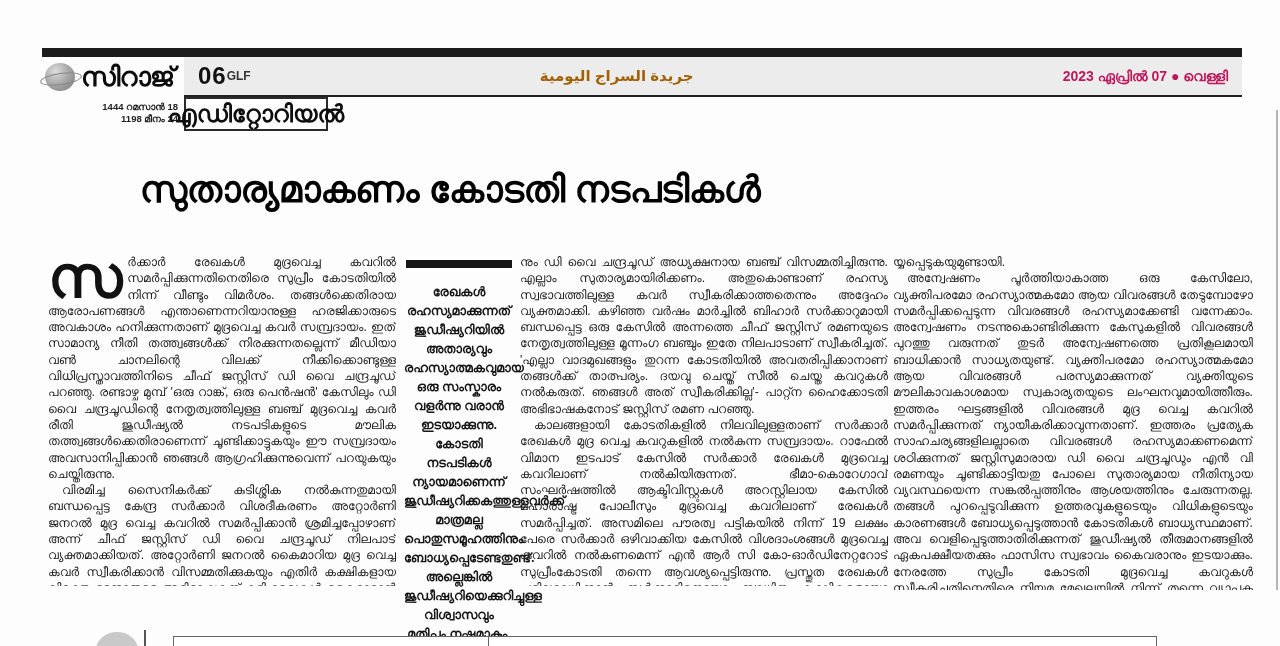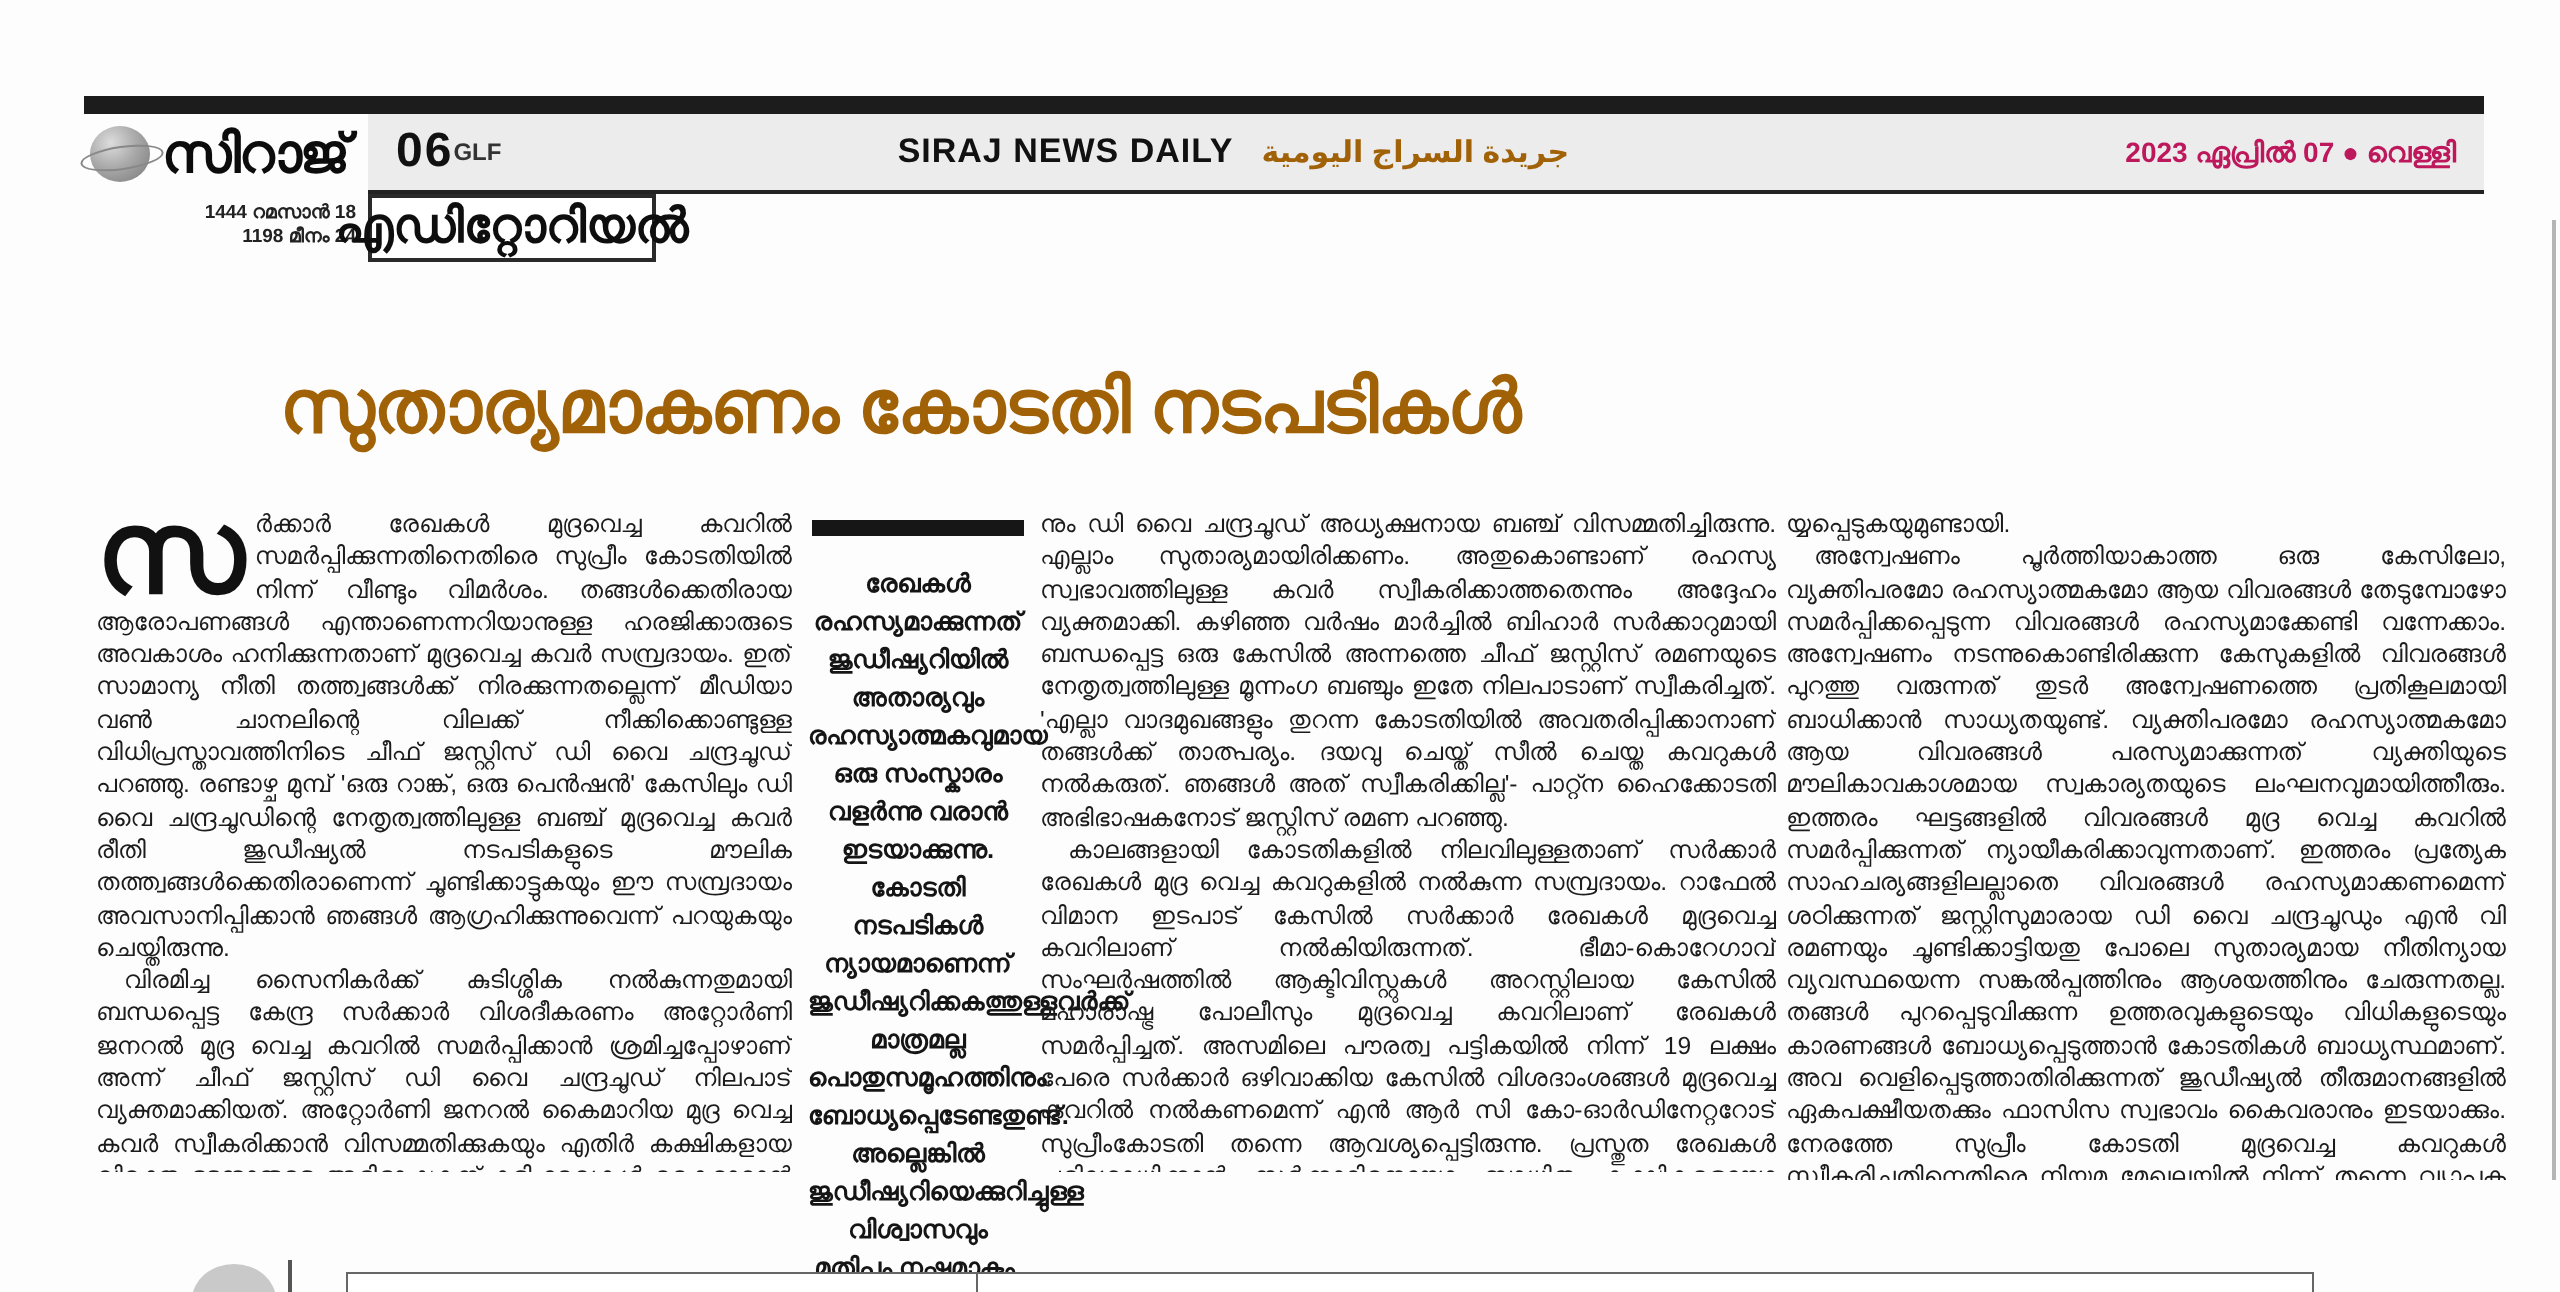--- a/index.html
+++ b/index.html
@@ -60,22 +60,22 @@
     text-align:right;font-size:9.5px;line-height:12px;color:#222;font-weight:bold;
   }
   .editorial-box{
     position:absolute;left:184px;top:97px;width:140px;height:30px;
     border:2px solid #2a2a2a;background:#fff;
     display:flex;align-items:center;justify-content:center;
   }
   .editorial-box span{font-size:24px;font-weight:bold;color:#0e0e0e;}
   
   .headline{
-    position:absolute;left:100px;top:183px;width:700px;
-    text-align:center;font-size:37px;font-weight:bold;color:#a16207;
+    position:absolute;left:100px;top:169px;width:700px;
+    text-align:center;font-size:37px;font-weight:bold;color:#000000;
     letter-spacing:-.5px;
   }
   
   .bodycol{
     position:absolute;top:254px;
     font-size:12.3px;line-height:16.3px;text-align:justify;color:#1c1c1c;
   }
   .bodycol p{margin:0;}
   .bodycol p + p{text-indent:14px;}
   #col1{left:48px;width:348px;height:332px;overflow:hidden;}
@@ -128,21 +128,20 @@
   </div>
   <div class="calendar">
     <div>1444 റമസാൻ 18</div>
     <div>1198 മീനം 24</div>
   </div>
 
   <div class="band">
     <span class="pageno">06</span>
     <span class="edition">GLF</span>
     <span class="masthead">
-      <span class="masthead-en">SIRAJ NEWS DAILY</span>
       <span class="masthead-ar">جريدة السراج اليومية</span>
     </span>
     <span class="issue-date">2023 ഏപ്രിൽ 07 ● വെള്ളി</span>
   </div>
 
   <div class="editorial-box">
     <span>എഡിറ്റോറിയൽ</span>
   </div>
 
   <div class="headline">സുതാര്യമാകണം കോടതി നടപടികൾ</div>

